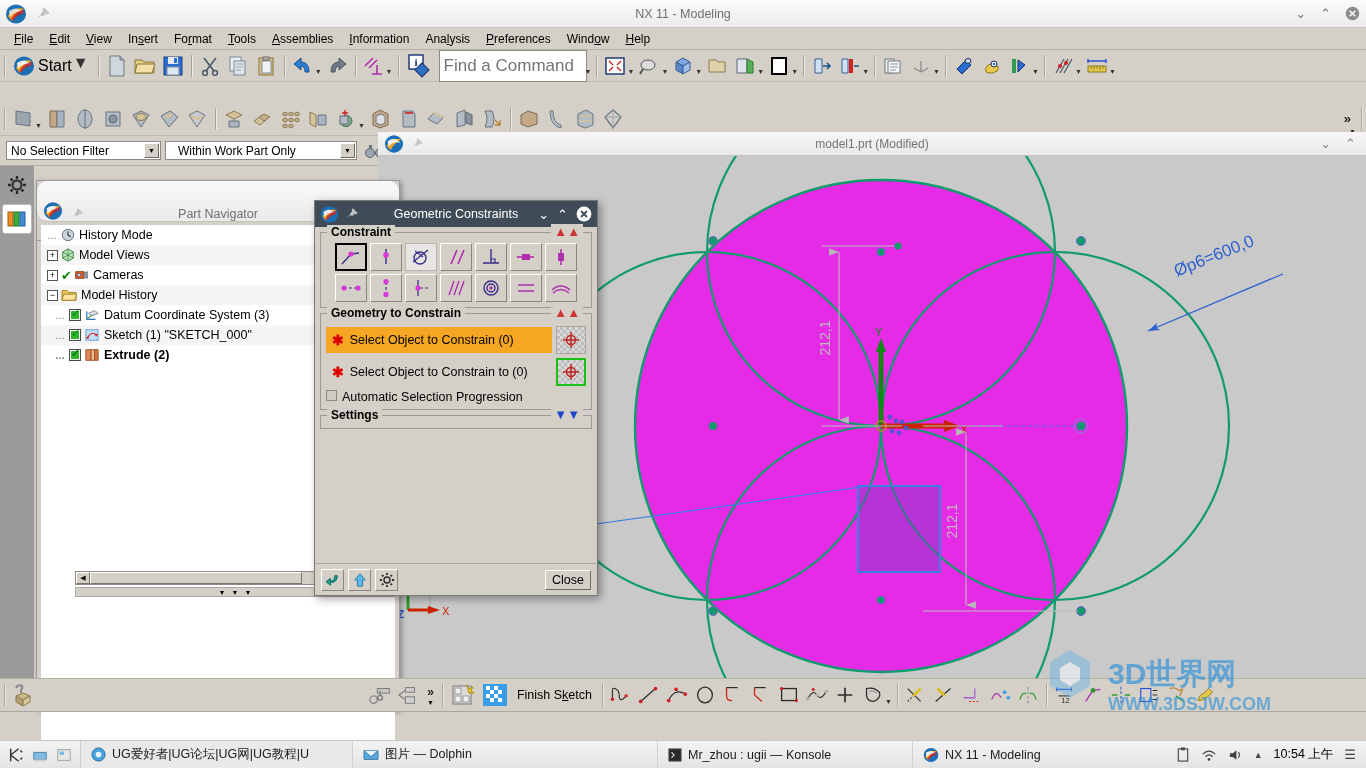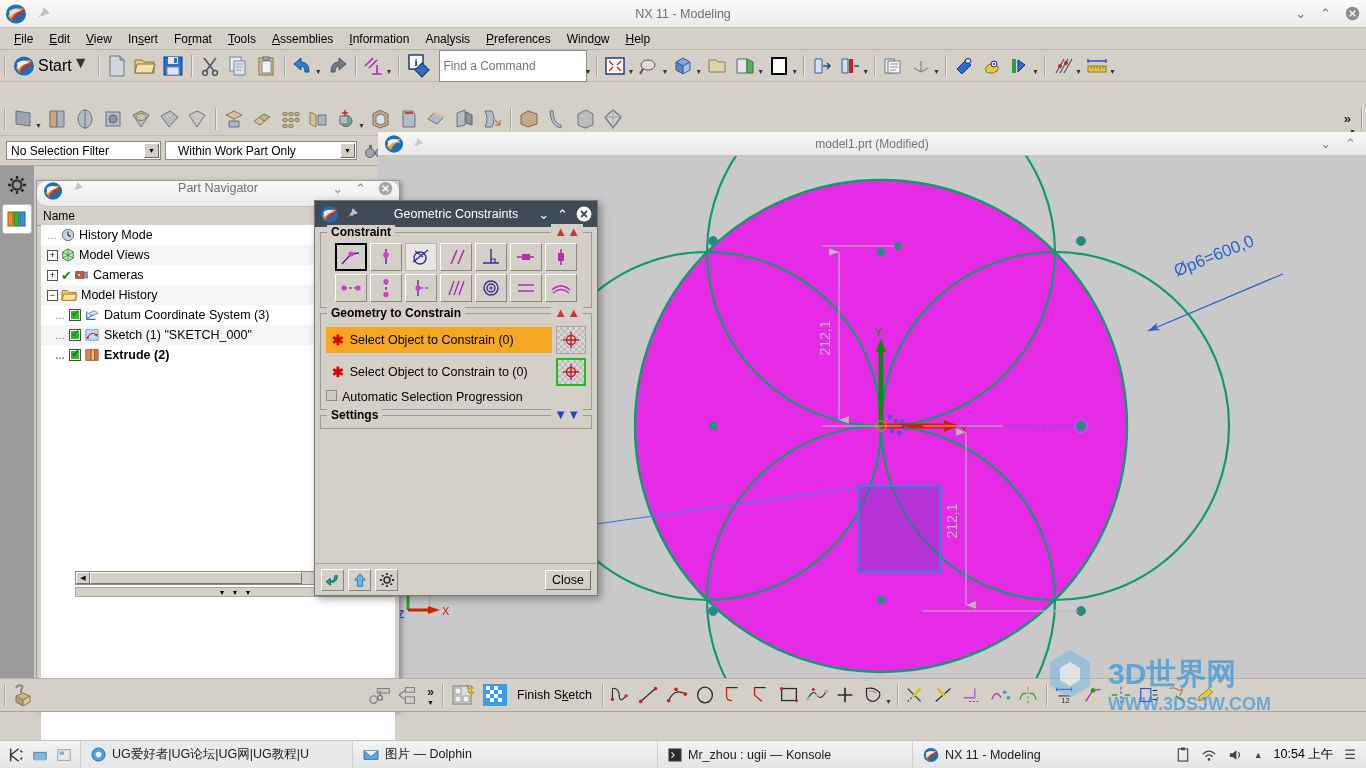--- a/index.html
+++ b/index.html
@@ -53,21 +53,21 @@
     display:flex; align-items:center; justify-content:center;
     border:1px solid transparent; cursor:default; position:relative;
   }
   .tbtn.big { width:30px; height:28px;}
   .sep { width:1px; height:22px; background:#a8a49c; margin:0 4px; box-shadow:1px 0 0 #eceae6;}
   .caret { font-size:7px; color:#333; margin:0 1px 0 -2px; align-self:flex-end; padding-bottom:6px;}
   .startbtn { display:flex; align-items:center; gap:3px; padding:0 4px; cursor:default;}
   .startbtn span { font-size:16px;}
   .findcmd {
     width:148px; height:32px; background:#fff; border:1px solid #8e8b85;
-    font-size:12px; color:#7b7b7b; padding:1px 4px; margin-left:4px;
+    font-size:17px; color:#7b7b7b; padding:1px 4px; margin-left:4px;
     font-family:"Liberation Sans",sans-serif;
   }
   .chev { font-size:13px; color:#222; font-weight:bold; }
 
   
   .selbar { display:flex; align-items:center; padding-left:6px; gap:4px;}
   .combo {
     height:19px; background:#fff; border:1px solid #8e8b85;
     display:flex; align-items:center; font-size:12px; color:#000;
     padding-left:4px; position:relative;
@@ -102,22 +102,22 @@
   .gfx-title .gt-text { position:absolute; left:0; right:0; text-align:center; font-size:12px; color:#737373;}
   .gfx-canvas { position:absolute; left:0; top:24px; width:988px; height:522px; overflow:hidden; background:#c9c9c9;}
 
   
   .pnav {
     position:absolute; left:36px; top:180px; width:364px; height:530px;
     background:#d4d0c8; border:1px solid #9a9a9a;
     box-shadow:2px 2px 5px rgba(0,0,0,.3);
   }
   .pnav-title {
-    height:26px; background:linear-gradient(#f9f9f9,#eaeaea);
-    border-bottom:1px solid #c6c3bd; display:flex; align-items:flex-start; position:relative;border-radius:10px;
+    height:41px; background:linear-gradient(#f9f9f9,#eaeaea);
+    border-bottom:1px solid #c6c3bd; display:flex; align-items:flex-end; position:relative;border-radius:10px;
   }
   .pnav-title .pt-text { position:absolute; left:0; right:0; text-align:center; font-size:12.5px; color:#6f6f6f;}
   .pnav-head {
     height:19px; background:#d4d0c8; border-bottom:1px solid #9a9a9a;
     display:flex; align-items:center; font-size:12px; padding-left:6px; position:relative;
   }
   .pnav-list { position:absolute; left:4px; top:44px; width:354px; height:528px; background:#fff; overflow:hidden;}
   .row {
     height:20px; display:flex; align-items:center; font-size:12.5px;
     padding-left:6px; white-space:nowrap;

